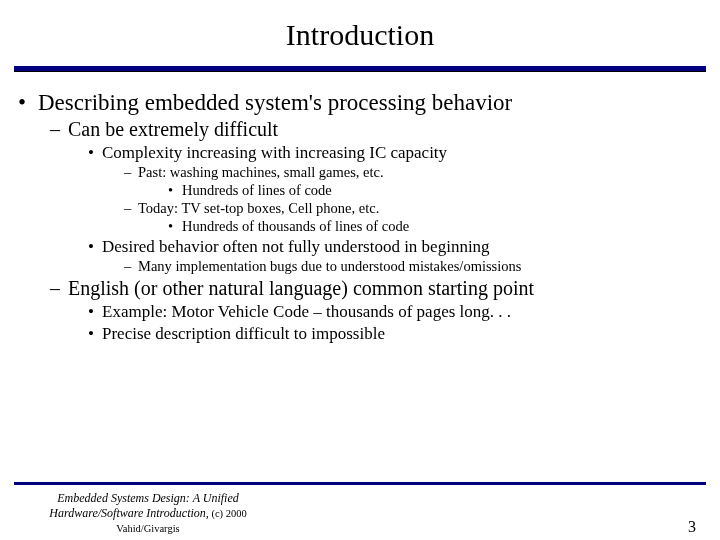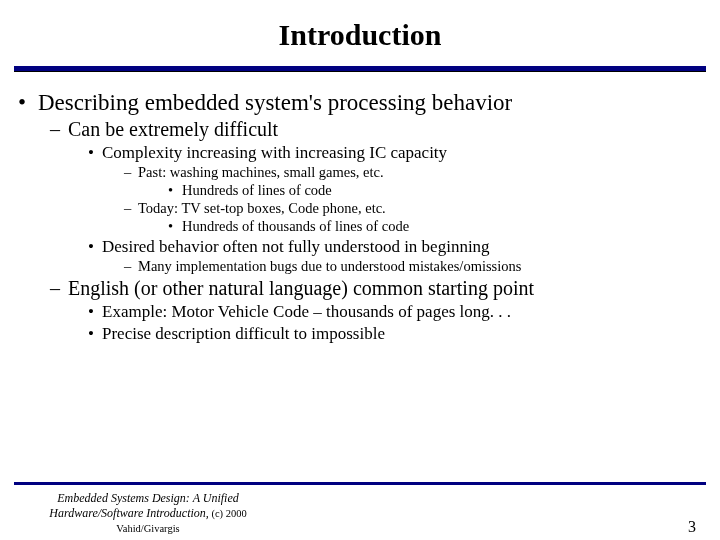--- a/index.html
+++ b/index.html
@@ -13,21 +13,21 @@
     overflow: hidden;
   }
   .slide {
     width: 100%;
     height: 100%;
     position: relative;
   }
   .title {
     text-align: center;
     font-size: 30px;
-    font-weight: bold;
+    font-weight: normal;
     padding-top: 18px;
     padding-bottom: 14px;
   }
   .rule {
     height: 6px;
     background: #000080;
     margin: 0 14px 0 14px;
     border-bottom: 1px solid #000;
   }
   .content {
@@ -92,21 +92,21 @@
               <li>
                 <span>Complexity increasing with increasing IC capacity</span>
                 <ul class="lvl4">
                   <li>
                     <span>Past: washing machines, small games, etc.</span>
                     <ul class="lvl5">
                       <li><span>Hundreds of lines of code</span></li>
                     </ul>
                   </li>
                   <li>
-                    <span>Today: TV set-top boxes, Code phone, etc.</span>
+                    <span>Today: TV set-top boxes, Cell phone, etc.</span>
                     <ul class="lvl5">
                       <li><span>Hundreds of thousands of lines of code</span></li>
                     </ul>
                   </li>
                 </ul>
               </li>
               <li>
                 <span>Desired behavior often not fully understood in beginning</span>
                 <ul class="lvl4">
                   <li><span>Many implementation bugs due to understood mistakes/omissions</span></li>

